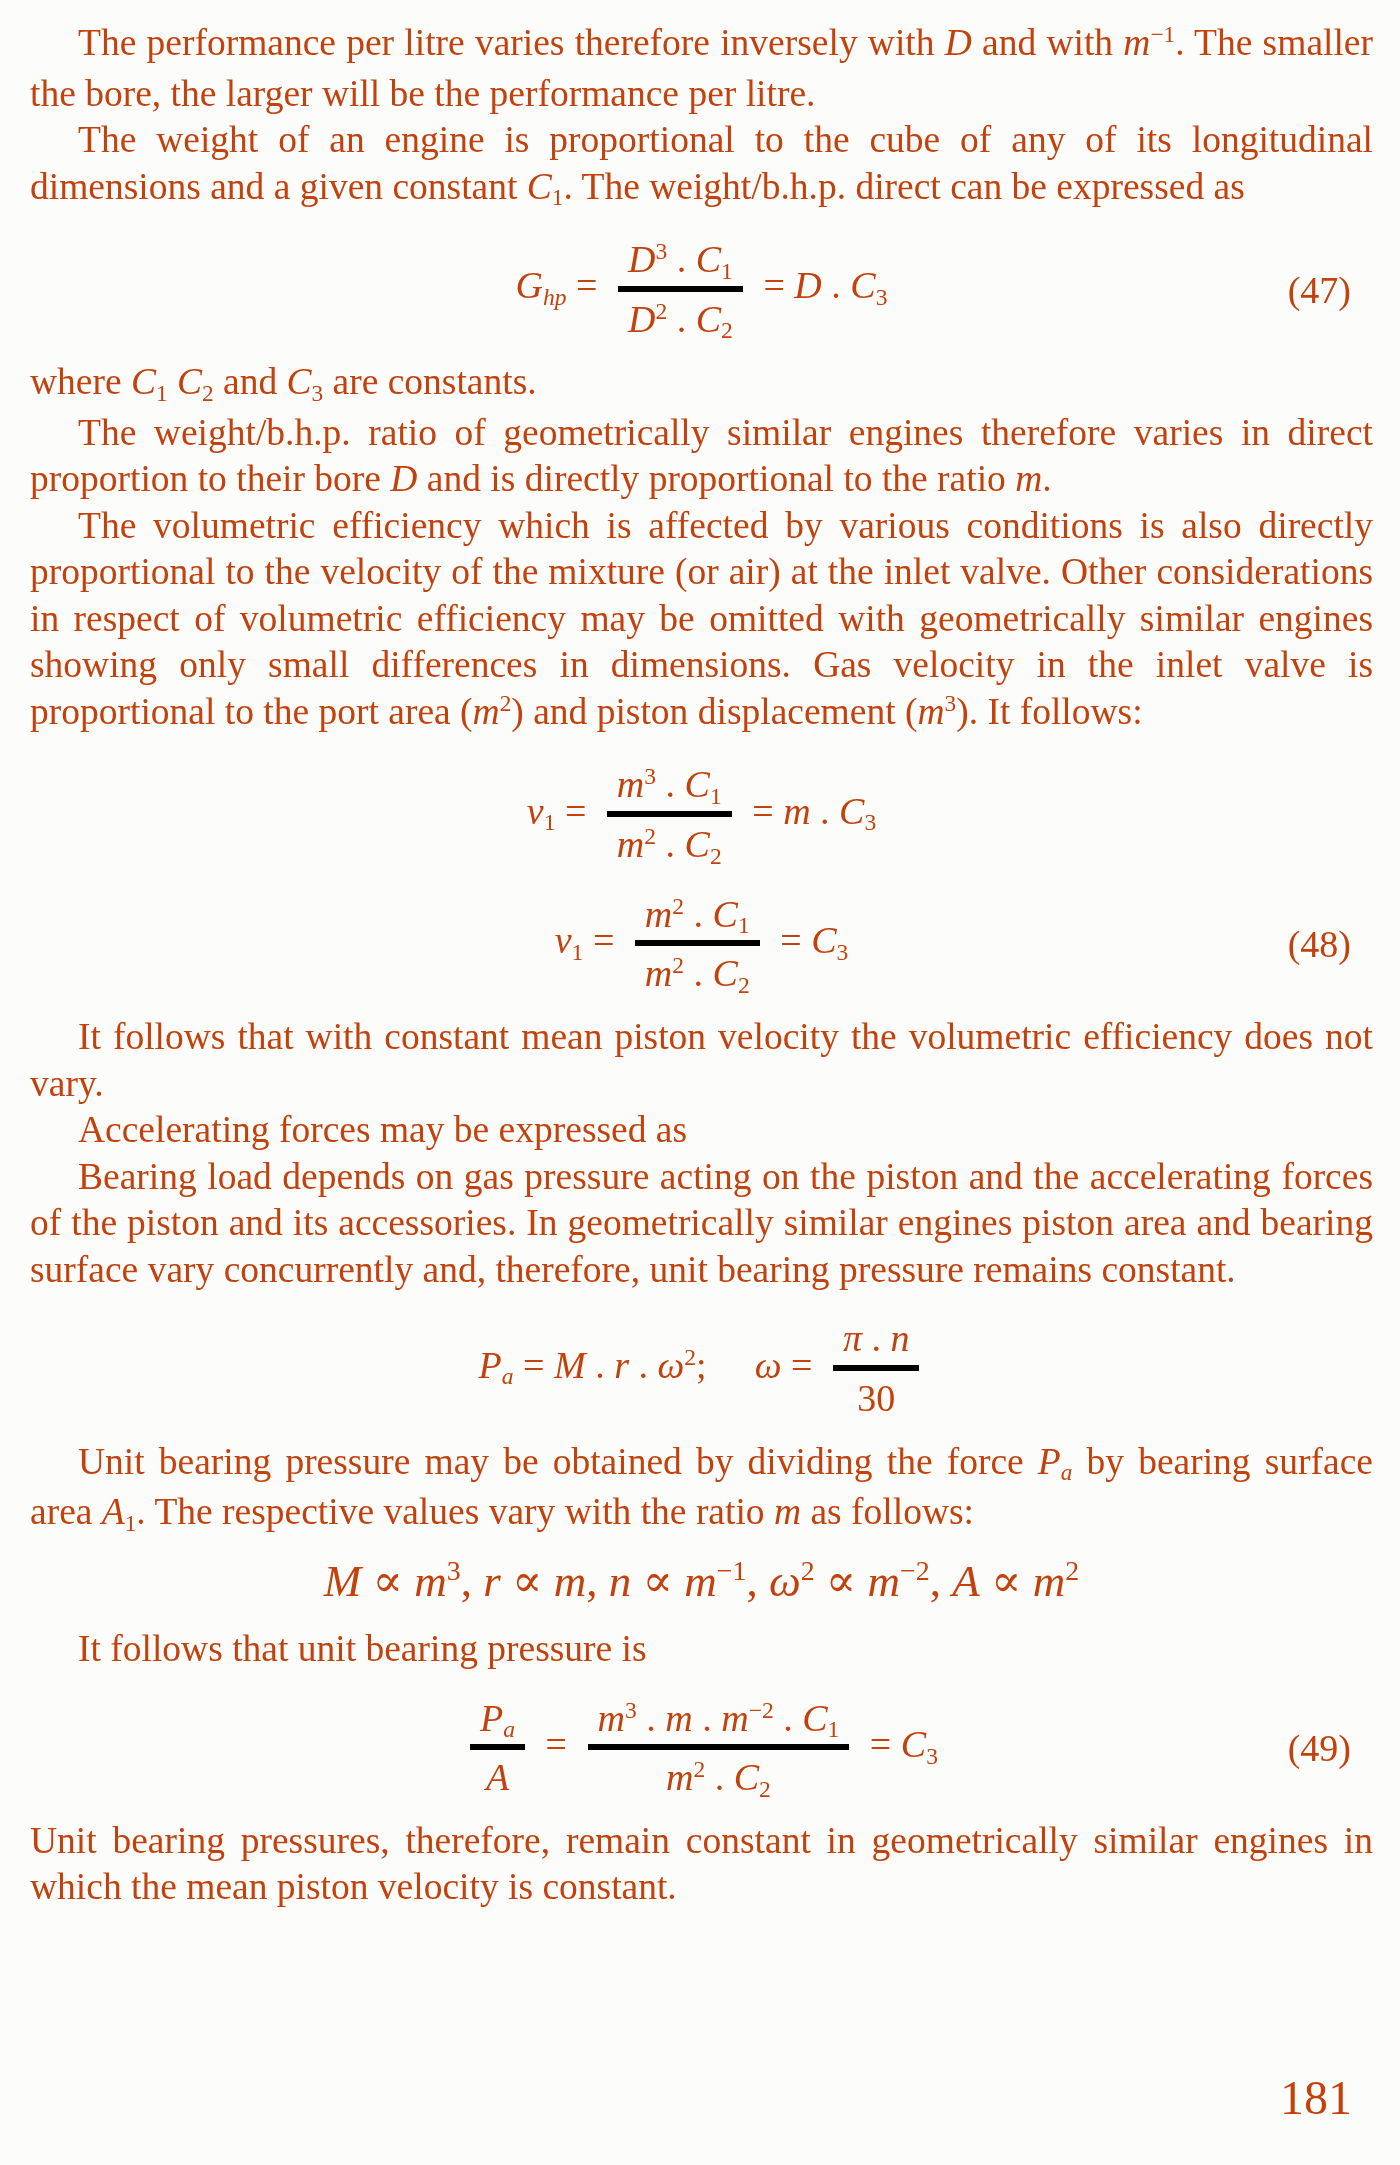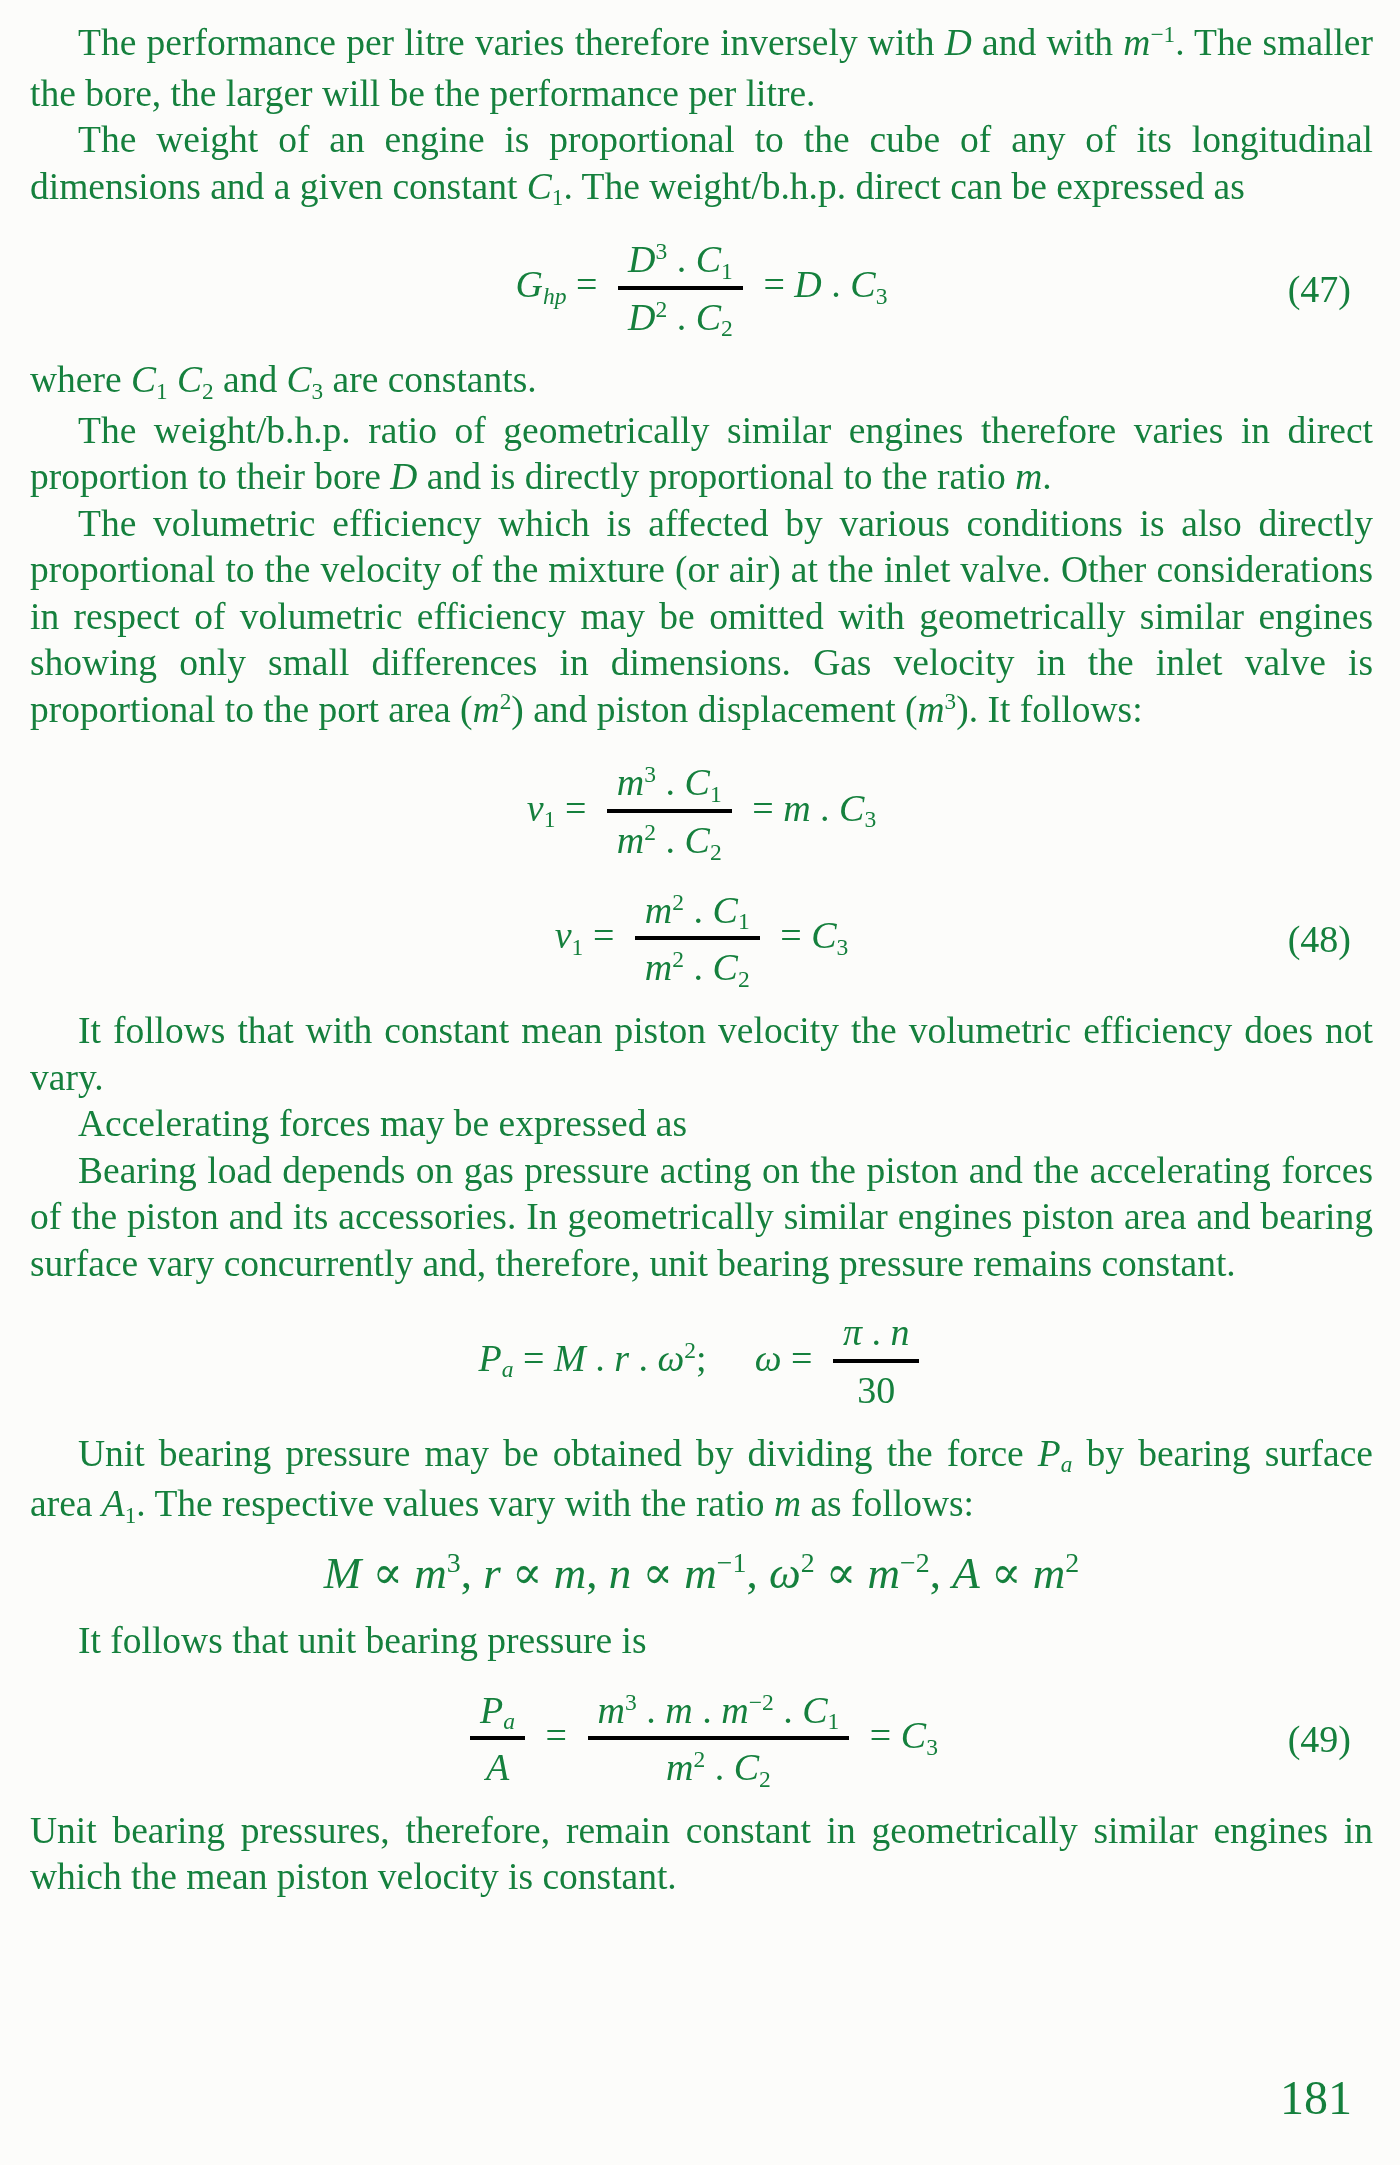--- a/index.html
+++ b/index.html
@@ -2,21 +2,21 @@
 <html><head>
 <meta charset="utf-8">
 <style>
   html,body{margin:0;padding:0;background:#fbfbf8;}
   .page{
     position:relative;
     width:1400px;height:2165px;
     box-sizing:border-box;
     padding:20px 27px 0 30px;
     background:#fcfcfa;
-    color:#15803d;
+    color:#c2410c;
     font-family:"Liberation Serif","DejaVu Serif","DejaVu Sans",serif;
     font-size:37.5px;
     line-height:46.5px;
     overflow:hidden;
   }
   p.para{margin:0;text-align:justify;}
   p.indent{text-indent:48px;}
   .i{font-style:italic;}
   .sup{font-size:62%;position:relative;top:-0.55em;}
   .sub{font-size:62%;position:relative;top:0.28em;}
@@ -27,21 +27,21 @@
     font-size:38px;
     margin:22px 0 16px;
   }
   .eq-part{margin:0 3px;}
   .frac{
     display:inline-block;
     vertical-align:middle;
     text-align:center;
     margin:0 8px;
   }
-  .frac .num{display:block;padding:2px 10px 4px;border-bottom:4px solid #000000;line-height:1.15;}
+  .frac .num{display:block;padding:2px 10px 4px;border-bottom:6px solid #000000;line-height:1.15;}
   .frac .den{display:block;padding:6px 10px 2px;line-height:1.15;}
   .eq-label{position:absolute;right:22px;top:50%;transform:translateY(-50%);}
   .prop-line{text-align:center;margin:18px 0 16px;font-size:45px;}
   .gap{display:inline-block;width:42px;}
   .space-above{margin-top:12px;}
   .page-number{position:absolute;right:48px;bottom:44px;font-size:48px;}
 </style>
 </head>
 <body>
 

